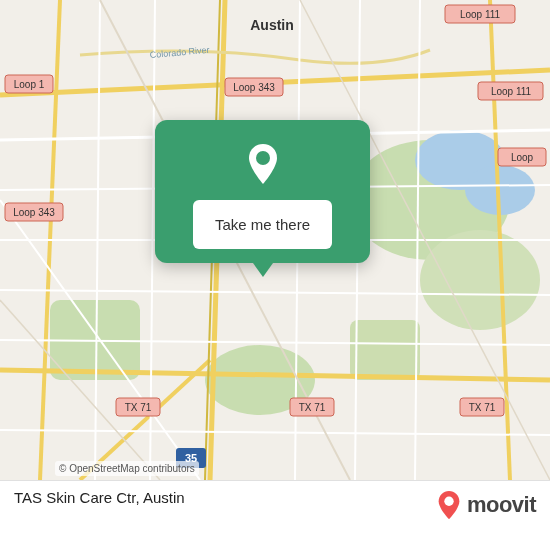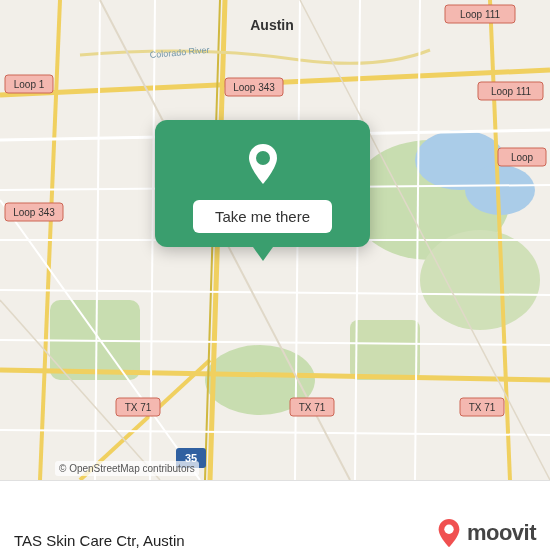--- a/index.html
+++ b/index.html
@@ -60,35 +60,35 @@
       width: 52px;
       height: 52px;
       margin-bottom: 10px;
     }
 
     #take-me-there-btn {
       background: #ffffff;
       color: #333333;
       border: none;
       border-radius: 6px;
-      padding: 8px 22px;
+      padding: 16px 22px;
       font-size: 15px;
       font-weight: 500;
       cursor: pointer;
       white-space: nowrap;
     }
 
     
     #bottom-bar {
       width: 550px;
       height: 70px;
       background: #ffffff;
       display: flex;
-      align-items: flex-end;
-      padding: 1px 14px;
+      align-items: flex-start;
+      padding: 8px 14px;
       border-top: 1px solid #e0e0e0;
       position: relative;
     }
 
     #location-name {
       font-size: 15px;
       color: #222222;
       font-weight: 500;
       flex: 1;
     }

